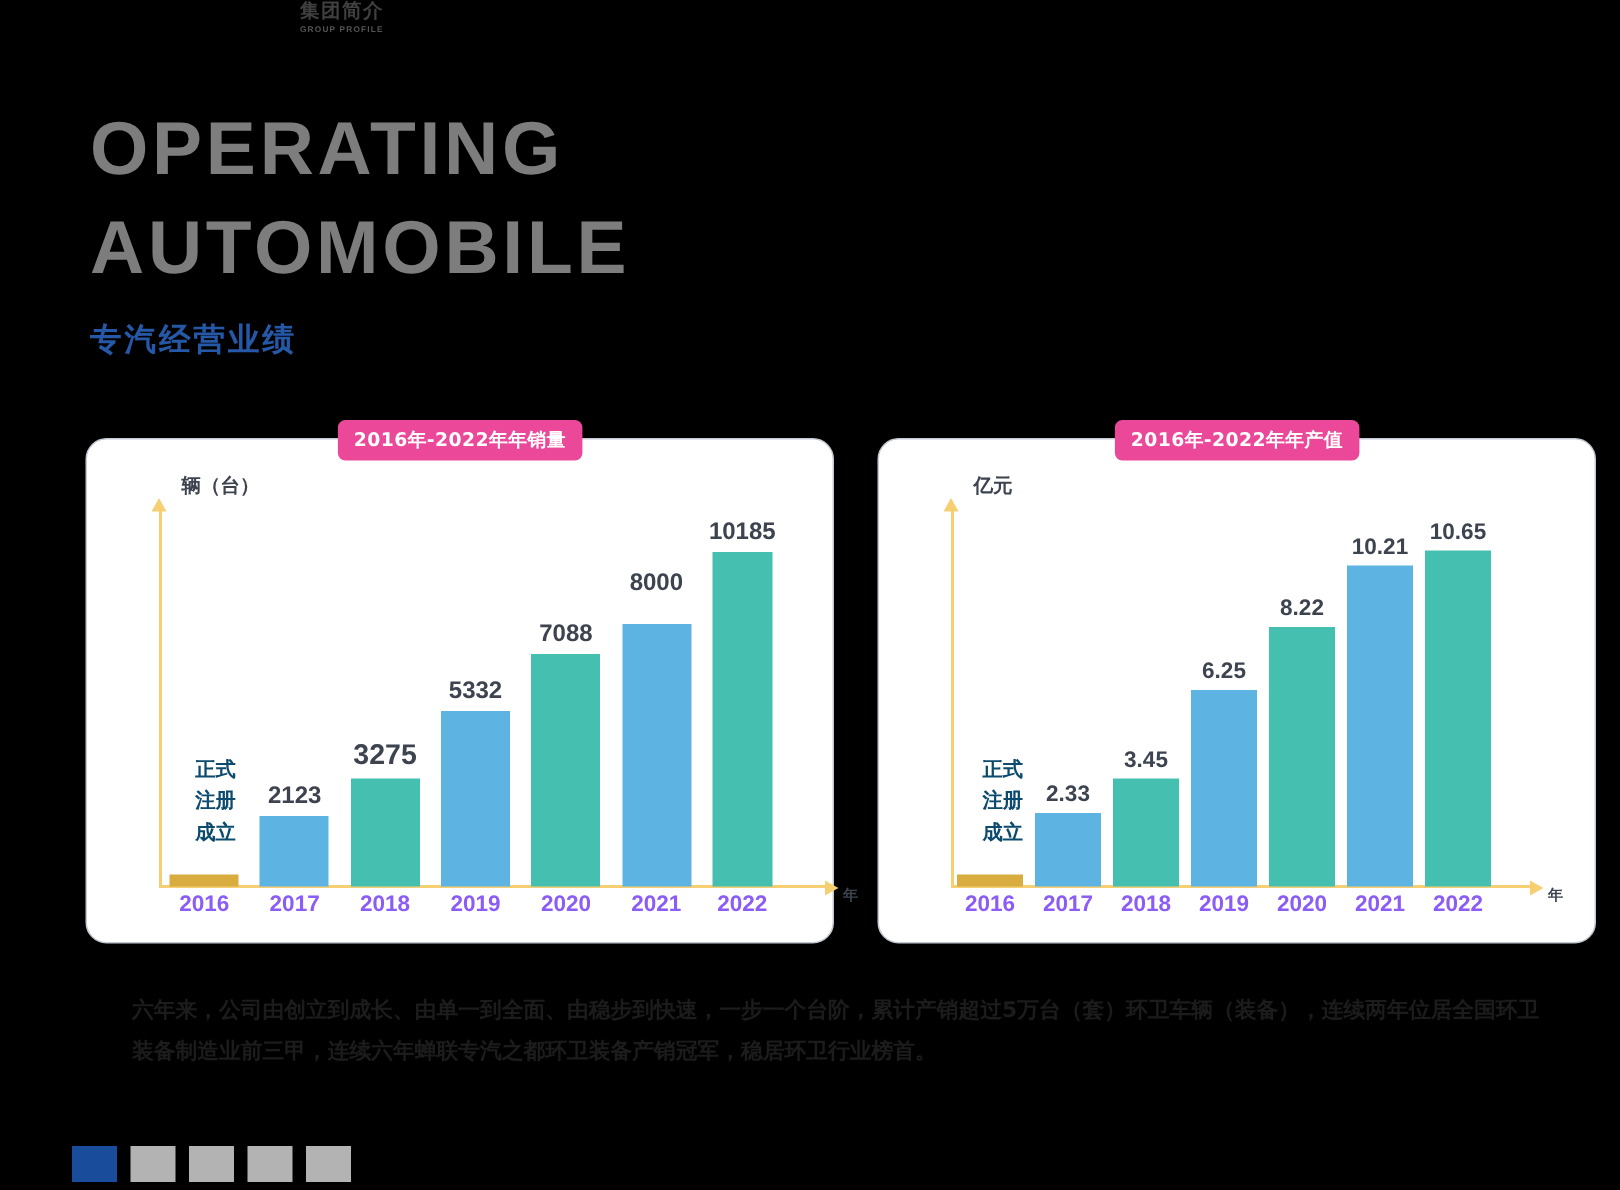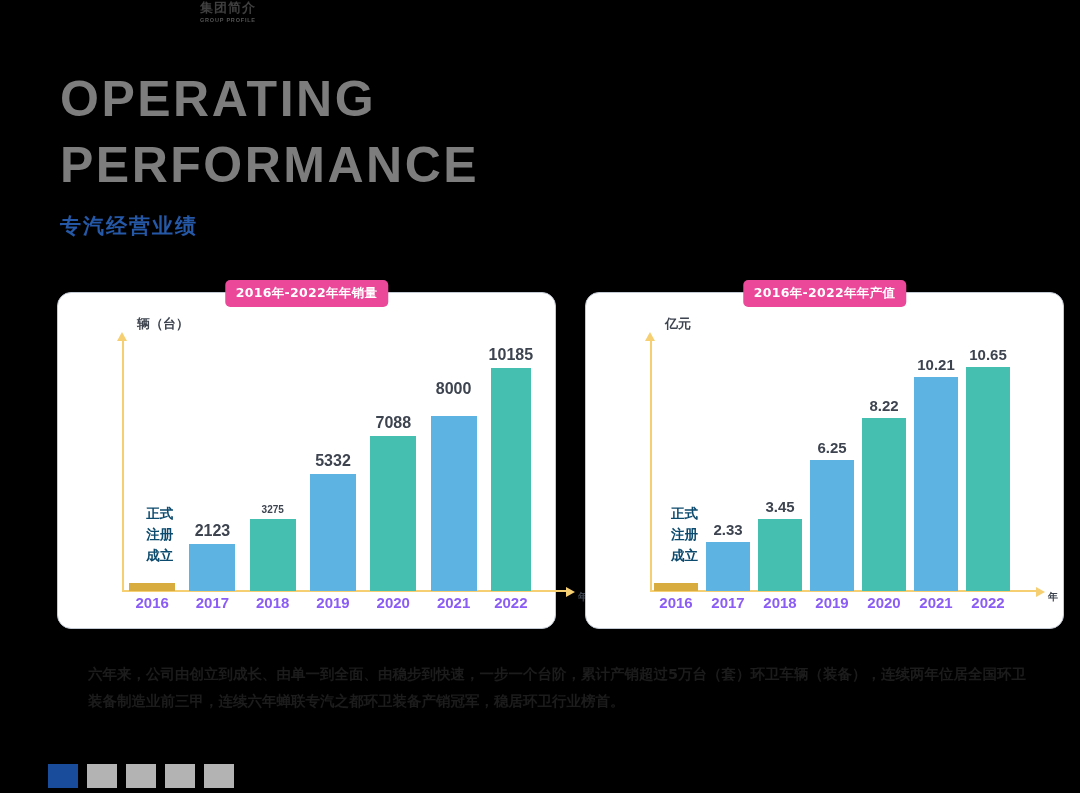--- a/index.html
+++ b/index.html
@@ -47,21 +47,21 @@
   #panel-sales{left:57px;width:499px;}
   #panel-output{left:585px;width:479px;}
 
   .panel-title{
     position:absolute;top:-13px;left:50%;transform:translateX(-50%);
     background:#ec4899;color:#fff;border-radius:5px;
     font-size:12.5px;font-weight:700;padding:5px 11px;white-space:nowrap;
     font-family:"DejaVu Sans",sans-serif;letter-spacing:.3px;
   }
 
-  .plot{position:absolute;left:0;top:0;width:100%;height:100%;margin-left:16px;}
+  .plot{position:absolute;left:0;top:0;width:100%;height:100%;}
 
   
   .y-axis{position:absolute;left:48px;bottom:37px;width:2px;height:252px;background:#F6CF72;}
   .y-arrow{
     position:absolute;left:43px;bottom:287px;width:0;height:0;
     border-left:5.5px solid transparent;border-right:5.5px solid transparent;
     border-bottom:9px solid #F6CF72;
   }
   .x-axis{position:absolute;left:48px;bottom:36px;height:2px;background:#F6CF72;}
   .x-arrow{
@@ -118,21 +118,21 @@
 
 <div class="header">
   <div class="group-profile">
     <div class="gp-cn">集团简介</div>
     <div class="gp-en">GROUP PROFILE</div>
   </div>
 </div>
 
 <div class="title-block">
   <div class="big-title">OPERATING</div>
-  <div class="big-title">PERFORMANCE</div>
+  <div class="big-title">AUTOMOBILE</div>
   <div class="sub-title">专汽经营业绩</div>
 </div>
 
 <div class="panel" id="panel-sales">
   <div class="panel-title">2016年-2022年年销量</div>
   <div class="plot">
     <div class="y-arrow"></div>
     <div class="y-axis"></div>
     <div class="y-unit">辆（台）</div>
     <div class="x-axis" style="width: 444px;"></div>
@@ -148,21 +148,21 @@
           <div class="bar gold" style="height: 8px;"></div>
           <div class="bar-label" style="top: 255px;">2016</div>
         </div>
         <div class="bar-slot" style="left: 67.4286px; width: 46px; height: 252px;">
           <div class="bar blue" style="height: 47px;"></div>
           <div class="bar-value" style="font-size: 16px; bottom: 51px;">2123</div>
           <div class="bar-label" style="top: 255px;">2017</div>
         </div>
         <div class="bar-slot" style="left: 127.714px; width: 46px; height: 252px;">
           <div class="bar teal" style="height: 72px;"></div>
-          <div class="bar-value" style="font-size: 10px; bottom: 76px;">3275</div>
+          <div class="bar-value" style="font-size: 19px; bottom: 76px;">3275</div>
           <div class="bar-label" style="top: 255px;">2018</div>
         </div>
         <div class="bar-slot" style="left: 188px; width: 46px; height: 252px;">
           <div class="bar blue" style="height: 117px;"></div>
           <div class="bar-value" style="font-size: 16px; bottom: 121px;">5332</div>
           <div class="bar-label" style="top: 255px;">2019</div>
         </div>
         <div class="bar-slot" style="left: 248.286px; width: 46px; height: 252px;">
           <div class="bar teal" style="height: 155px;"></div>
           <div class="bar-value" style="font-size: 16px; bottom: 159px;">7088</div>

